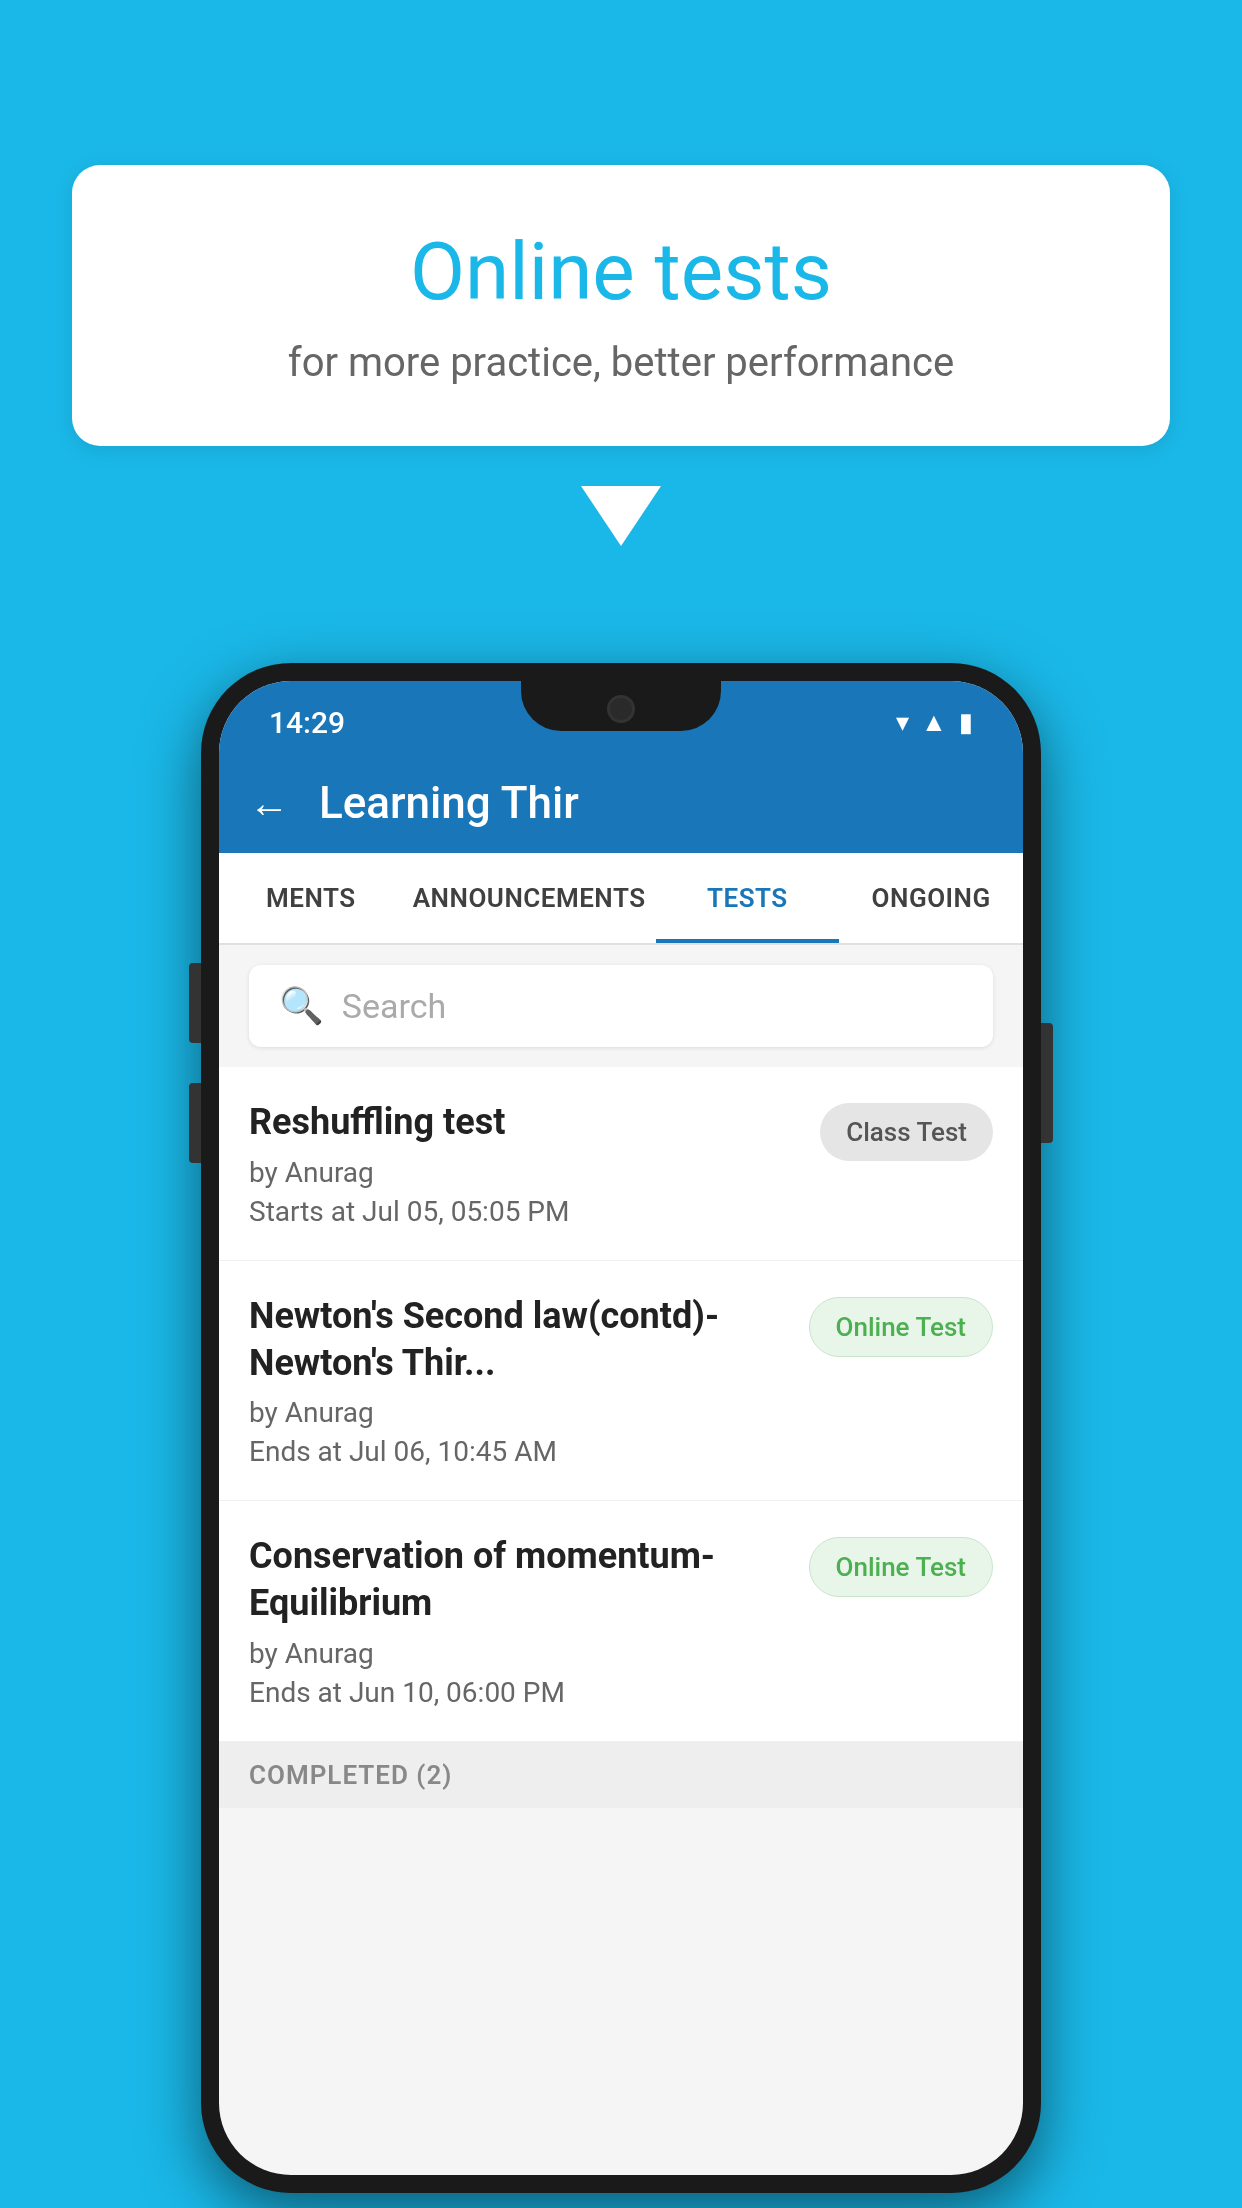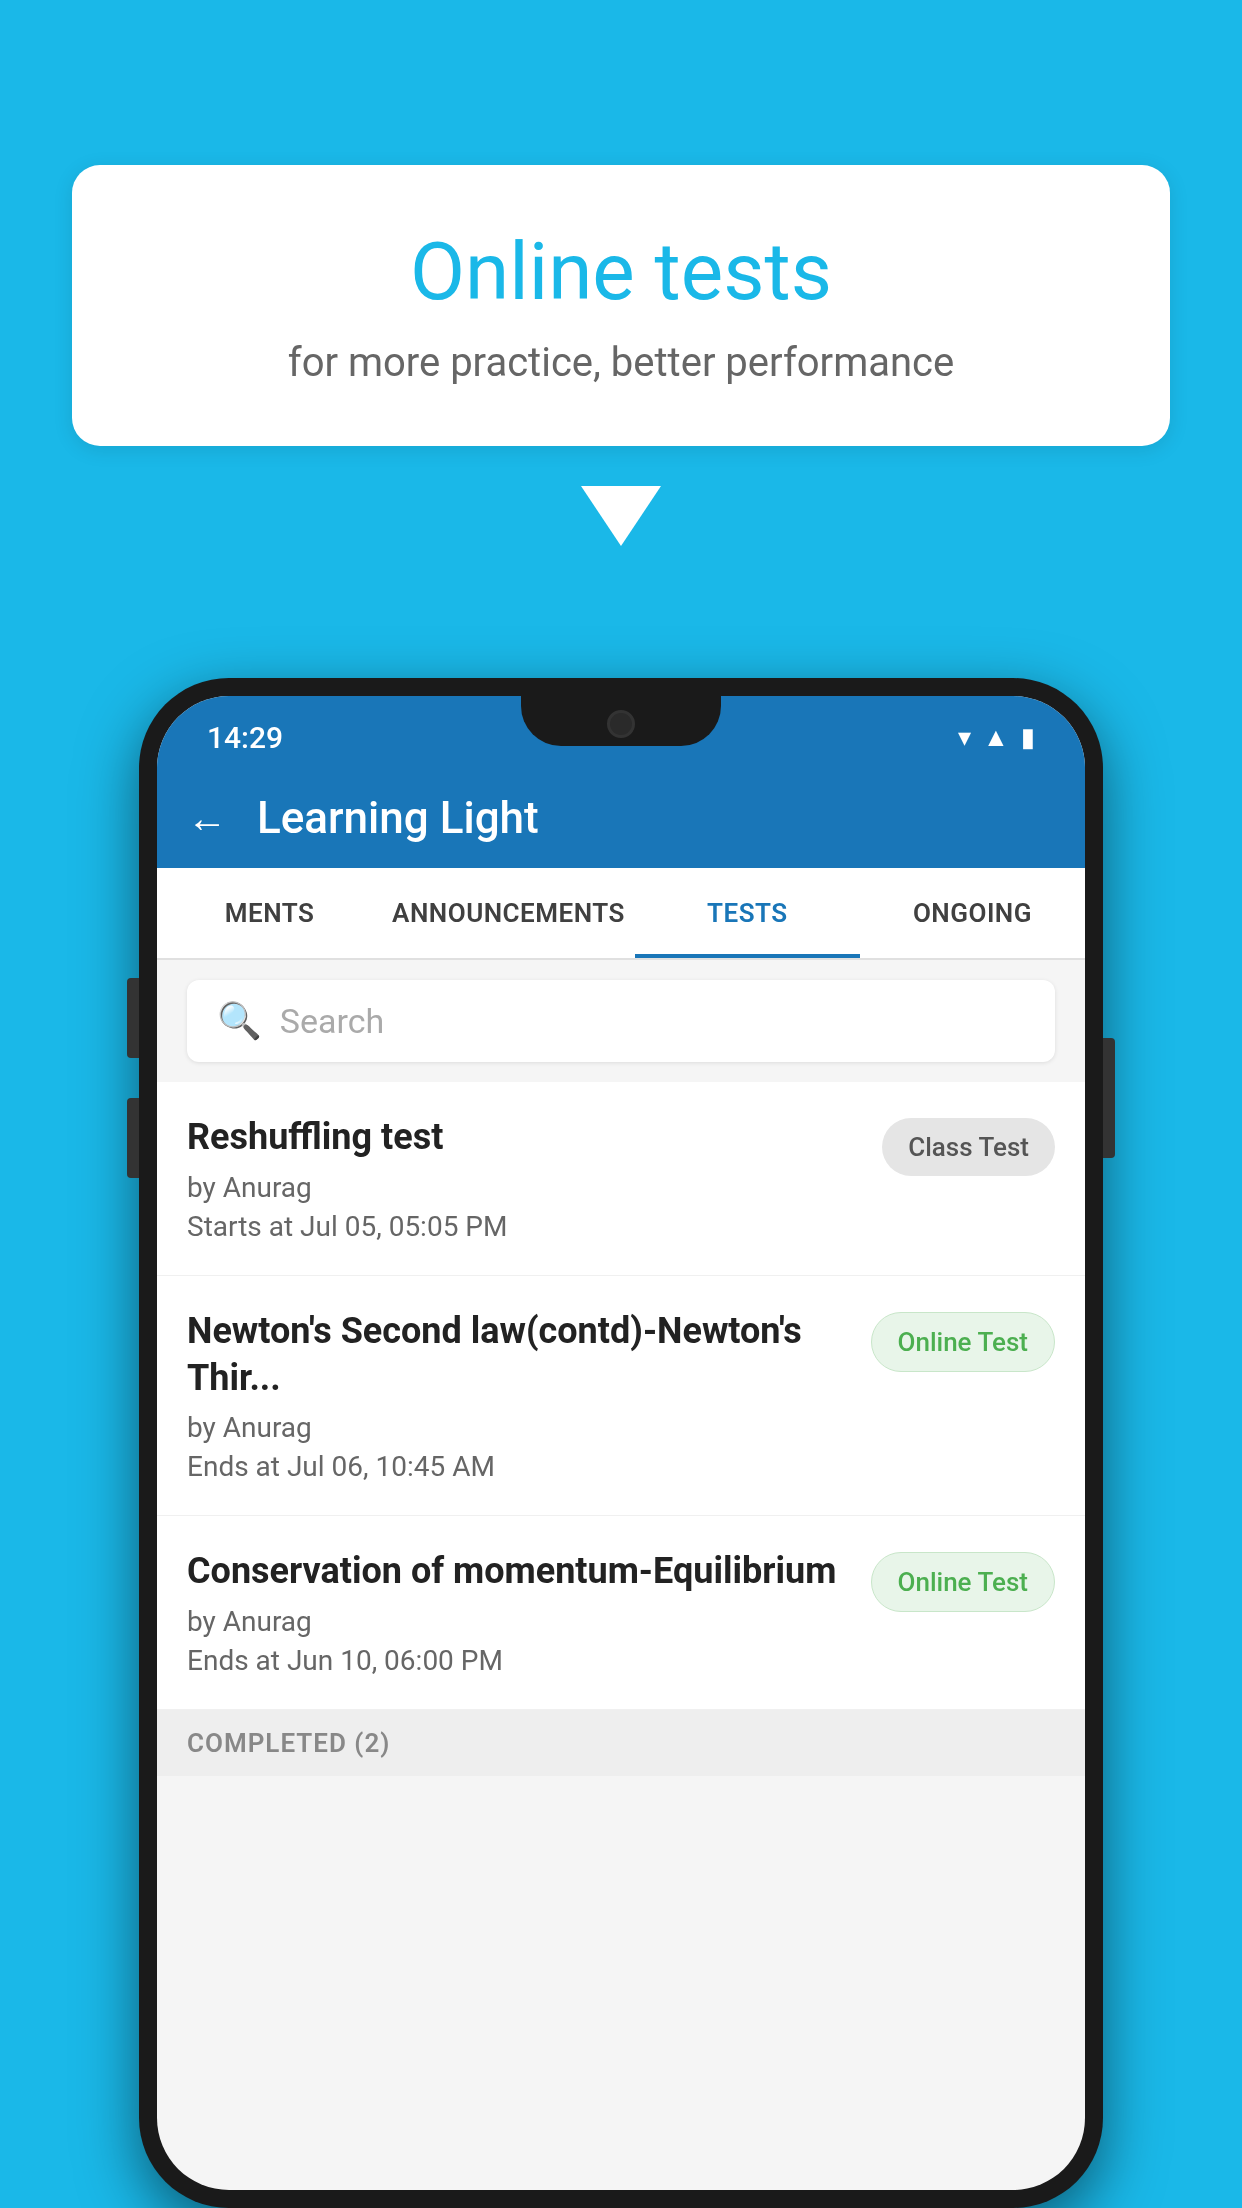--- a/index.html
+++ b/index.html
@@ -52,24 +52,24 @@
       height: 0;
       border-left: 40px solid transparent;
       border-right: 40px solid transparent;
       border-top: 60px solid white;
       margin-top: 0;
     }
 
     
     .phone-container {
       position: absolute;
-      bottom: 0;
+      bottom: 15px;
       left: 50%;
       transform: translateX(-50%);
-      width: 964px;
+      width: 840px;
       height: 1530px;
     }
 
     .phone-outer {
       width: 100%;
       height: 100%;
       background: #1a1a1a;
       border-radius: 90px;
       padding: 18px;
       box-shadow: 0 20px 60px rgba(0,0,0,0.5);
@@ -357,21 +357,21 @@
         <span class="status-time">14:29</span>
         <div class="status-icons">
           <span class="status-icon">▾</span>
           <span class="status-icon">▲</span>
           <span class="status-icon">▮</span>
         </div>
       </div>
 
       <div class="app-header">
         <span class="back-arrow">←</span>
-        <span class="app-title">Learning Light</span>
+        <span class="app-title">Learning Thir</span>
       </div>
 
       <div class="tab-bar">
         <div class="tab-item">MENTS</div>
         <div class="tab-item">ANNOUNCEMENTS</div>
         <div class="tab-item active">TESTS</div>
         <div class="tab-item">ONGOING</div>
       </div>
 
       <div class="search-container">

